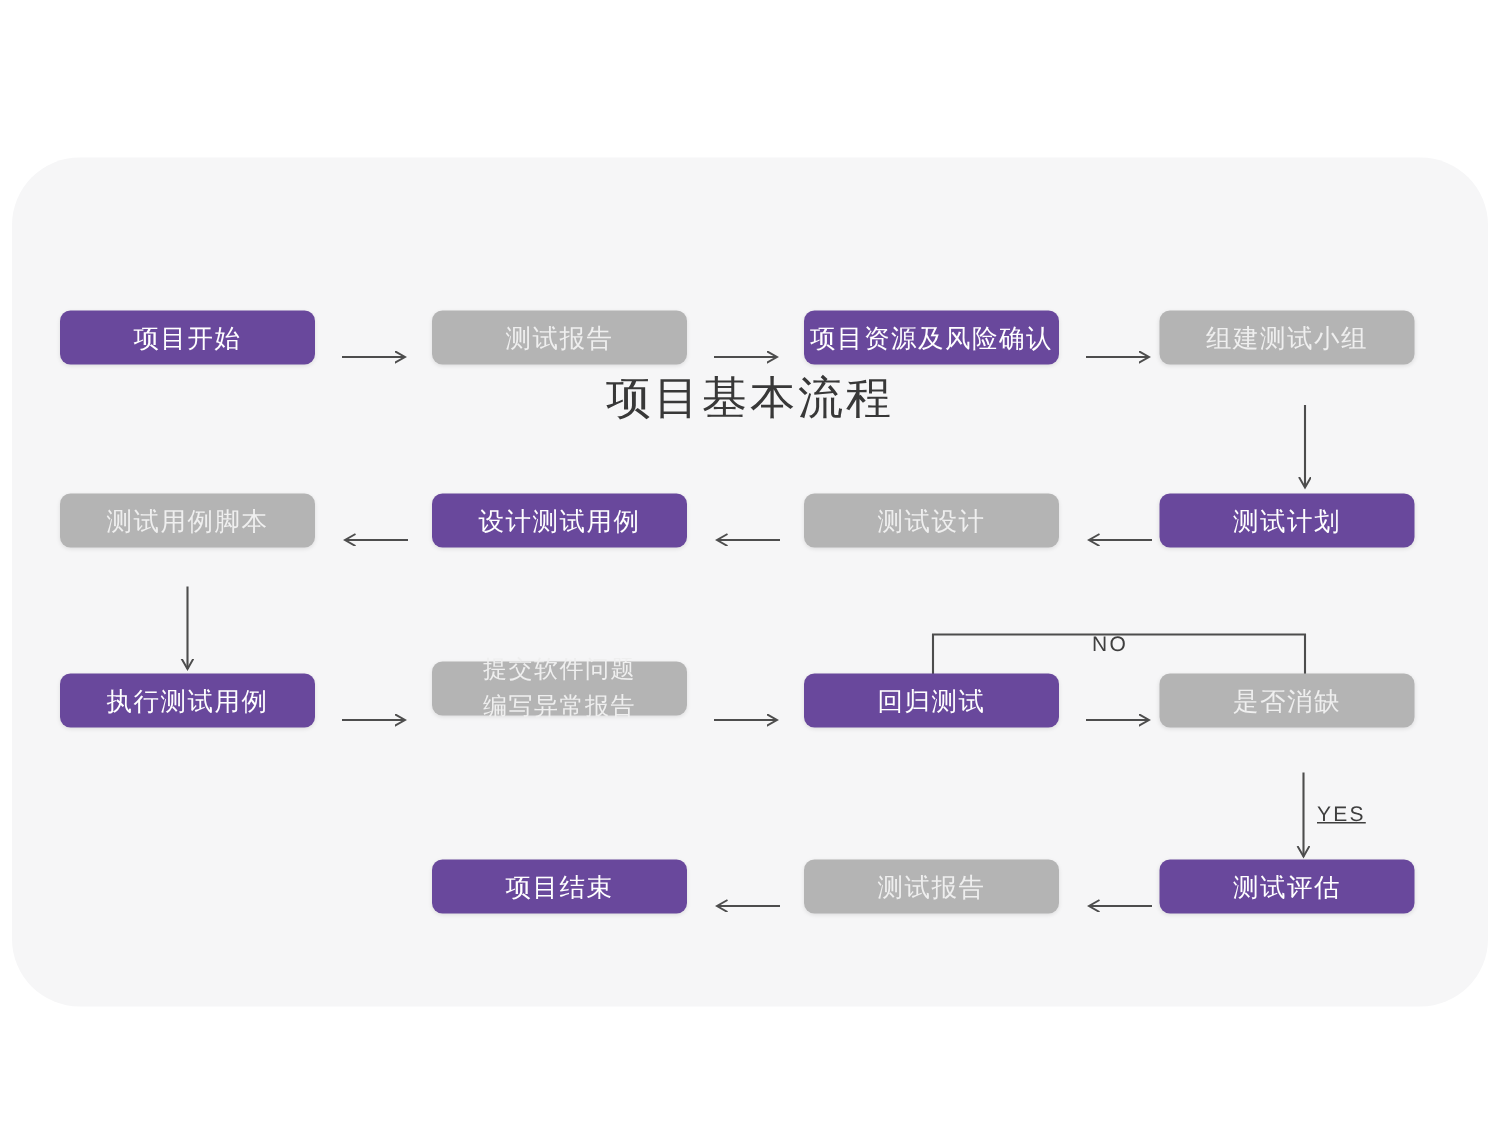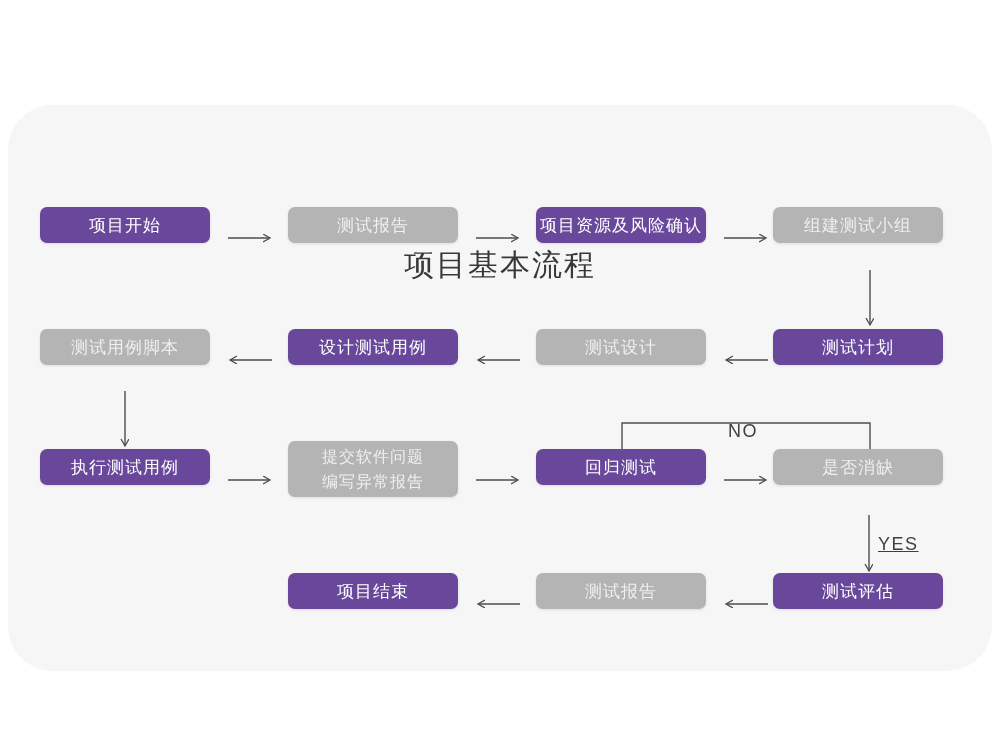--- a/index.html
+++ b/index.html
@@ -12,22 +12,22 @@
     font-size: 30px; font-weight: 500; letter-spacing: 2px; color: #383838; }
   .connectors { position: absolute; left: 0; top: 0; width: 984px; height: 566px; }
   .edge { stroke: var(--arrow, #4d4d4d); fill: none; stroke-width: 1.4px; }
   #ah path { stroke: var(--arrow, #4d4d4d); fill: none; stroke-width: 1.3px; }
   .node { position: absolute; width: 170px; height: 36px; border-radius: 7px;
     display: flex; align-items: center; justify-content: center; text-align: right;
     font-size: 17px; letter-spacing: 1px; white-space: pre-line; line-height: 25px;
     box-shadow: 0 1px 3px rgba(0,0,0,0.10); }
   .node.primary { background: var(--primary, #69489c); color: var(--primary-text, #ffffff); }
   .node.secondary { background: var(--secondary, #b4b4b4); color: var(--secondary-text, #efefef); }
-  .node.tall { height: 56px; font-size: 16px; }
-  .edge-label { position: absolute; font-size: 18px; letter-spacing: 1.5px; color: #3f3f3f; text-align: center; }
+  .node.tall { height: 36px; font-size: 16px; }
+  .edge-label { position: absolute; font-size: 14px; letter-spacing: 1.5px; color: #3f3f3f; text-align: center; }
   
   .c1 { left: 40px; }  .c2 { left: 288px; }  .c3 { left: 536px; }  .c4 { left: 759px; margin-left: 14px; }
   .r1 { top: 207px; }  .r2 { top: 329px; }   .r3 { top: 449px; }   .r4 { top: 573px; }
   .r3tall { top: 441px; }
 </style>
 </head>
 <body>
 
 <div class="page">
   <div class="card">

